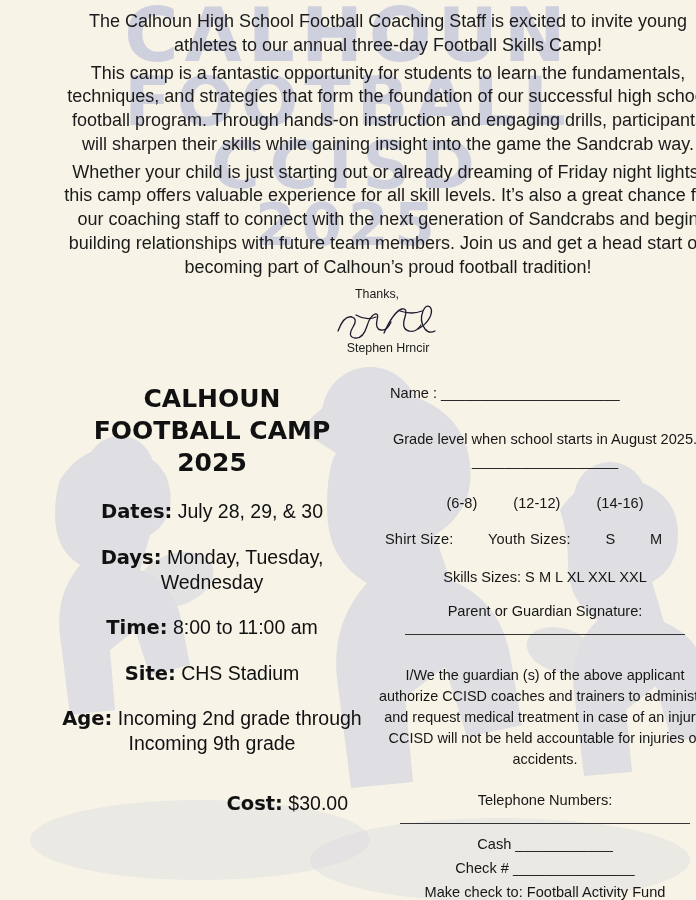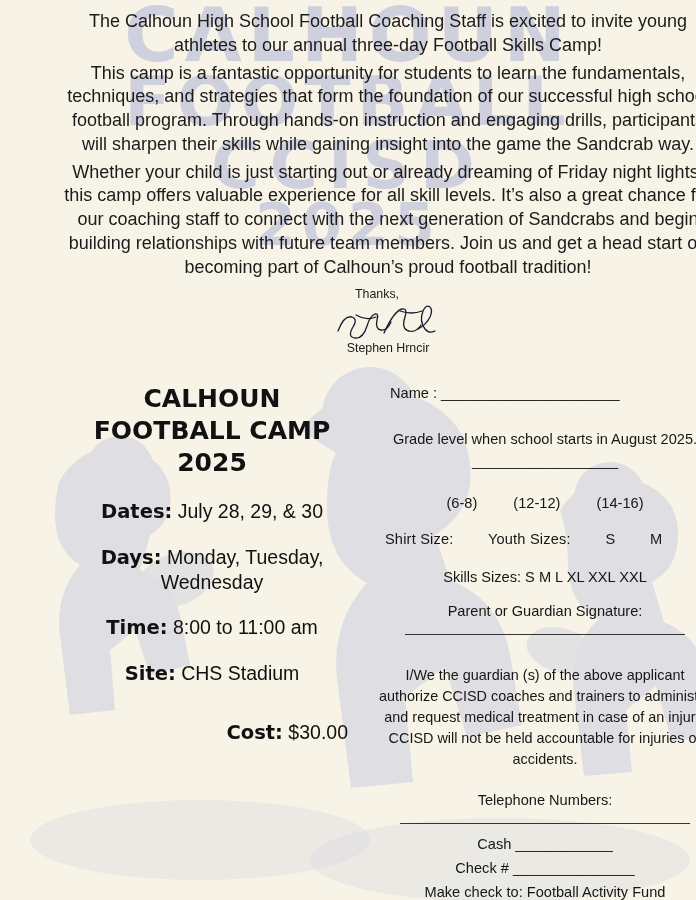--- a/index.html
+++ b/index.html
@@ -231,20 +231,24 @@
       <div class="field-row">
         <span class="lbl">Time:</span>
         <span class="val">8:00 to 11:00 am</span>
       </div>
 
       <div class="field-row">
         <span class="lbl">Site:</span>
         <span class="val">CHS Stadium</span>
       </div>
 
+      <div class="field-row">
+        <span class="lbl">Age:</span>
+        <span class="val">Incoming 2nd grade through Incoming 9th grade</span>
+      </div>
 
       <div class="field-row" style="margin-top:34px; text-align:right; padding-right:16px;">
         <span class="lbl">Cost:</span>
         <span class="val">$30.00</span>
       </div>
     </div>
 
     <div id="col-right">
       <div class="r-line left">Name : ______________________</div>
       <div class="r-line left" style="padding-left:0; text-align:center;margin-top:24px;">Grade level when school starts in August 2025. __________________</div>

